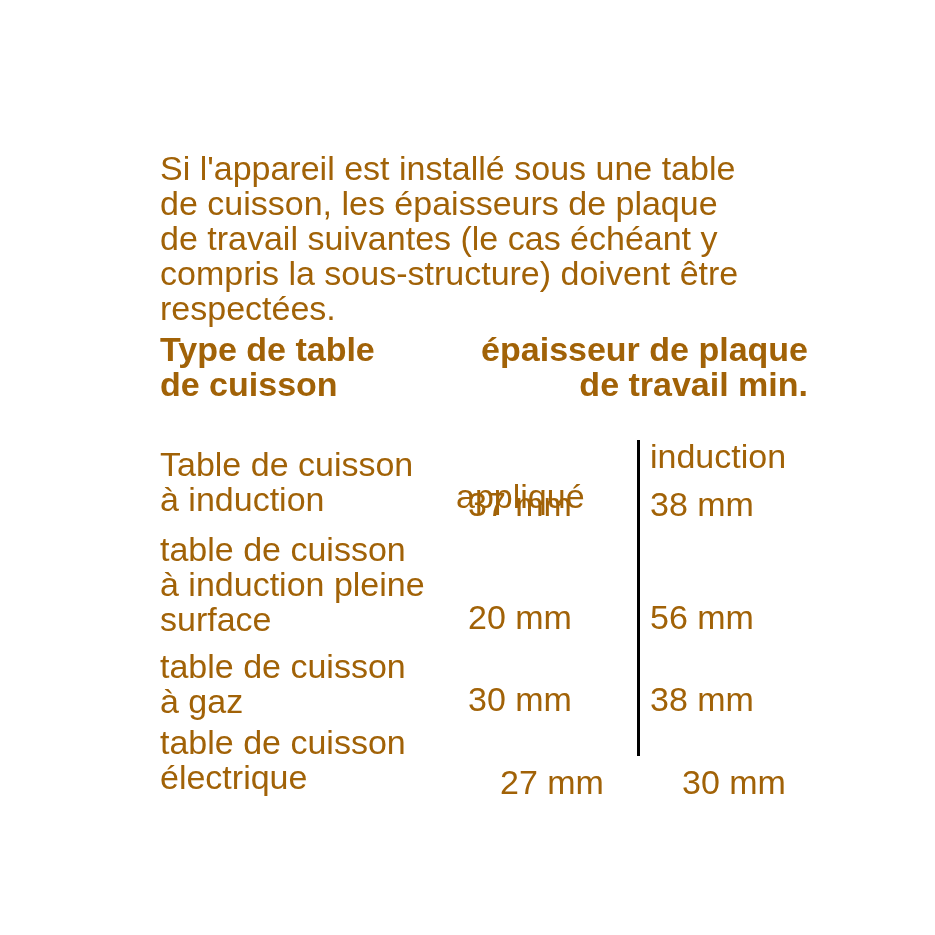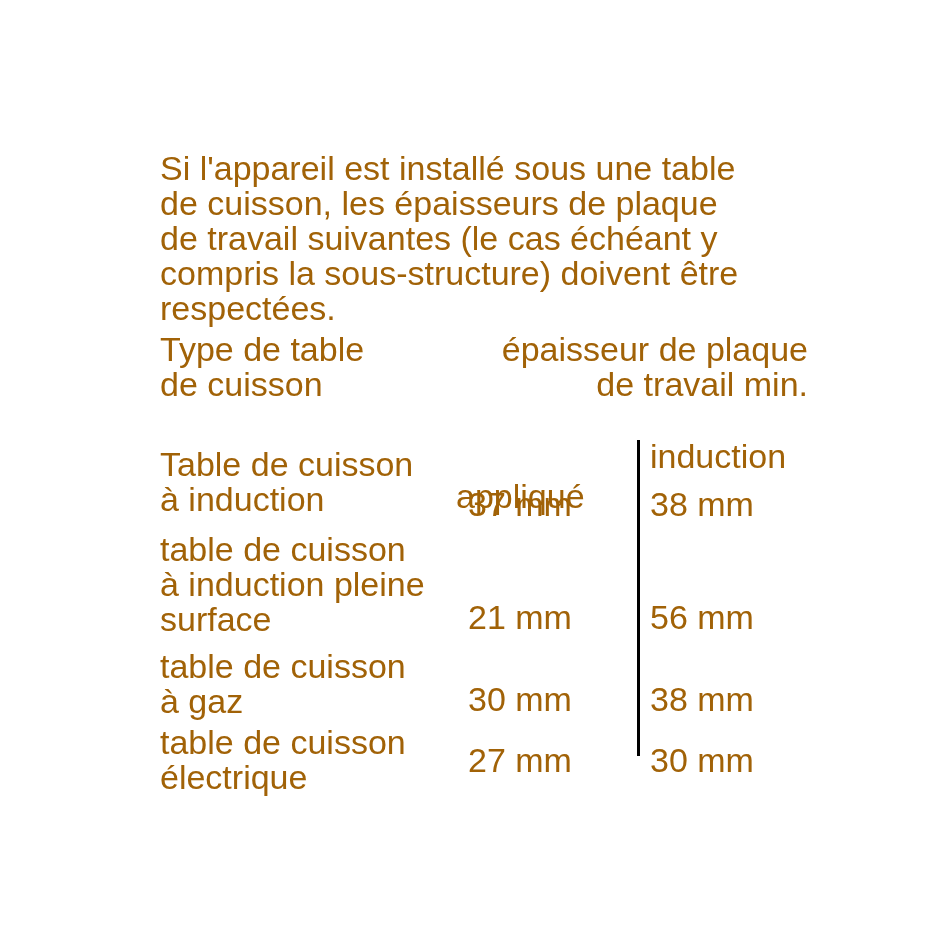--- a/index.html
+++ b/index.html
@@ -19,21 +19,21 @@
     position: absolute;
     white-space: pre-line;
   }
   .body-text {
     font-size: 34px;
     line-height: 35px;
     font-weight: 400;
     color: #a16207;
   }
   .bold {
-    font-weight: 400;
+    font-weight: 700;
   }
   .intro {
     left: 160px;
     top: 117px;
     width: 625px;
   }
   .col-header-type {
     left: 160px;
     top: 332px;
     width: 300px;
@@ -72,21 +72,21 @@
   .val-flush {
     left: 650px;
   }
   .r1-label { top: 447px; }
   .r1-val   { top: 487px; }
   .r2-label { top: 532px; }
   .r2-val   { top: 600px; }
   .r3-label { top: 649px; }
   .r3-val   { top: 682px; }
   .r4-label { top: 725px; }
-  .r4-val   { top: 743px; }
+  .r4-val   { top: 765px; margin-left: 32px; }
 </style>
 </head>
 <body>
 
 <main>
 
   <p class="abs body-text intro">Si l'appareil est installé sous une table
 de cuisson, les épaisseurs de plaque
 de travail suivantes (le cas échéant y
 compris la sous-structure) doivent être
@@ -110,21 +110,21 @@
       <div class="abs body-text row-label r1-label">Table de cuisson
 à induction</div>
       <div class="abs body-text val-applied r1-val">37 mm</div>
       <div class="abs body-text val-flush r1-val">38 mm</div>
     </div>
 
     <div>
       <div class="abs body-text row-label r2-label">table de cuisson
 à induction pleine
 surface</div>
-      <div class="abs body-text val-applied r2-val">21 mm</div>
+      <div class="abs body-text val-applied r2-val">20 mm</div>
       <div class="abs body-text val-flush r2-val">56 mm</div>
     </div>
 
     <div>
       <div class="abs body-text row-label r3-label">table de cuisson
 à gaz</div>
       <div class="abs body-text val-applied r3-val">30 mm</div>
       <div class="abs body-text val-flush r3-val">38 mm</div>
     </div>
 

